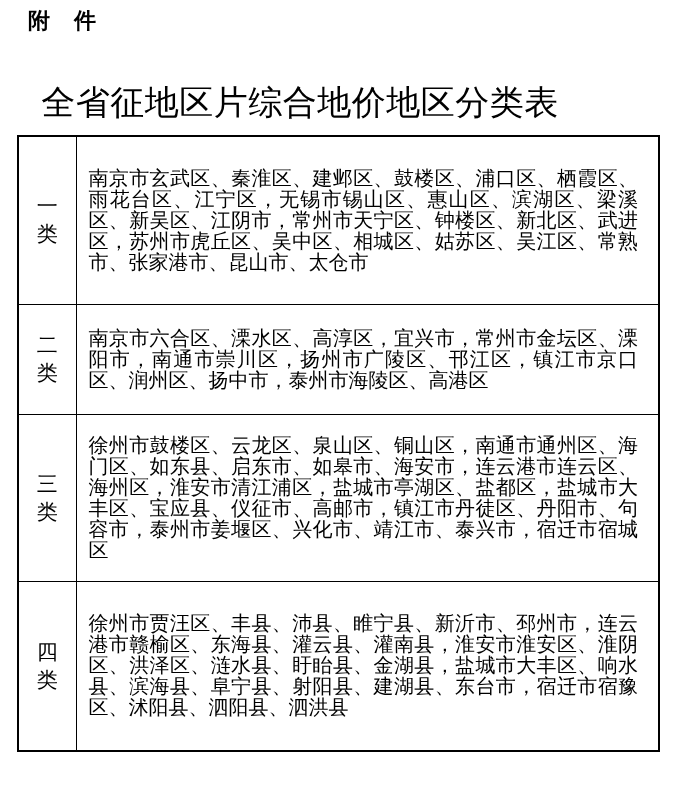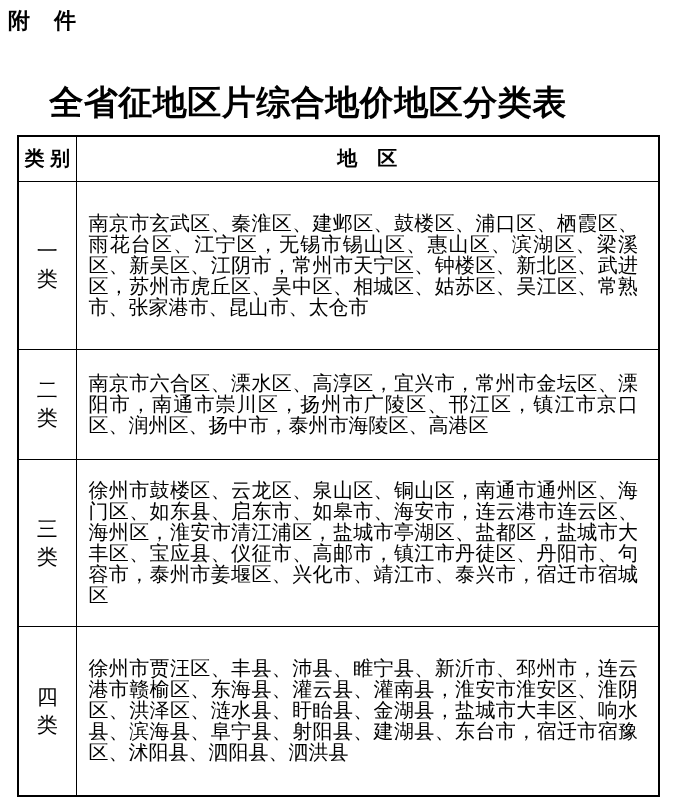--- a/index.html
+++ b/index.html
@@ -9,36 +9,36 @@
   }
   body {
     position: relative;
     width: 676px;
     height: 808px;
     color: #000000;
     font-family: "Liberation Serif", "DejaVu Serif", serif;
   }
   .attachment-label {
     position: absolute;
-    left: 8px;
+    left: 28px;
     top: 8px;
     font-family: "Liberation Sans", "DejaVu Sans", sans-serif;
     font-weight: bold;
     font-size: 22px;
     line-height: 26px;
     letter-spacing: 1px;
   }
   .doc-title {
     position: absolute;
-    left: 8px;
+    left: 0;
     top: 56px;
     width: 600px;
     text-align: center;
     font-family: "Liberation Serif", "DejaVu Serif", serif;
-    font-weight: bold;
+    font-weight: normal;
     font-size: 34px;
     line-height: 48px;
     letter-spacing: 0.5px;
   }
   table.class-table {
     position: absolute;
     left: 17px;
     top: 135px;
     width: 643px;
     border-collapse: collapse;
@@ -85,24 +85,20 @@
 <div class="attachment-label">附　件</div>
 
 <h1 class="doc-title">全省征地区片综合地价地区分类表</h1>
 
 <table class="class-table">
   <colgroup>
     <col class="cat-col">
     <col>
   </colgroup>
   <tbody>
-    <tr class="header-row">
-      <th class="header-cell">类 别</th>
-      <th class="header-cell">地　区</th>
-    </tr>
     <tr class="row-1">
       <td class="category-cell">一类</td>
       <td class="region-cell">南京市玄武区、秦淮区、建邺区、鼓楼区、浦口区、栖霞区、雨花台区、江宁区，无锡市锡山区、惠山区、滨湖区、梁溪区、新吴区、江阴市，常州市天宁区、钟楼区、新北区、武进区，苏州市虎丘区、吴中区、相城区、姑苏区、吴江区、常熟市、张家港市、昆山市、太仓市</td>
     </tr>
     <tr class="row-2">
       <td class="category-cell">二类</td>
       <td class="region-cell">南京市六合区、溧水区、高淳区，宜兴市，常州市金坛区、溧阳市，南通市崇川区，扬州市广陵区、邗江区，镇江市京口区、润州区、扬中市，泰州市海陵区、高港区</td>
     </tr>
     <tr class="row-3">
       <td class="category-cell">三类</td>

